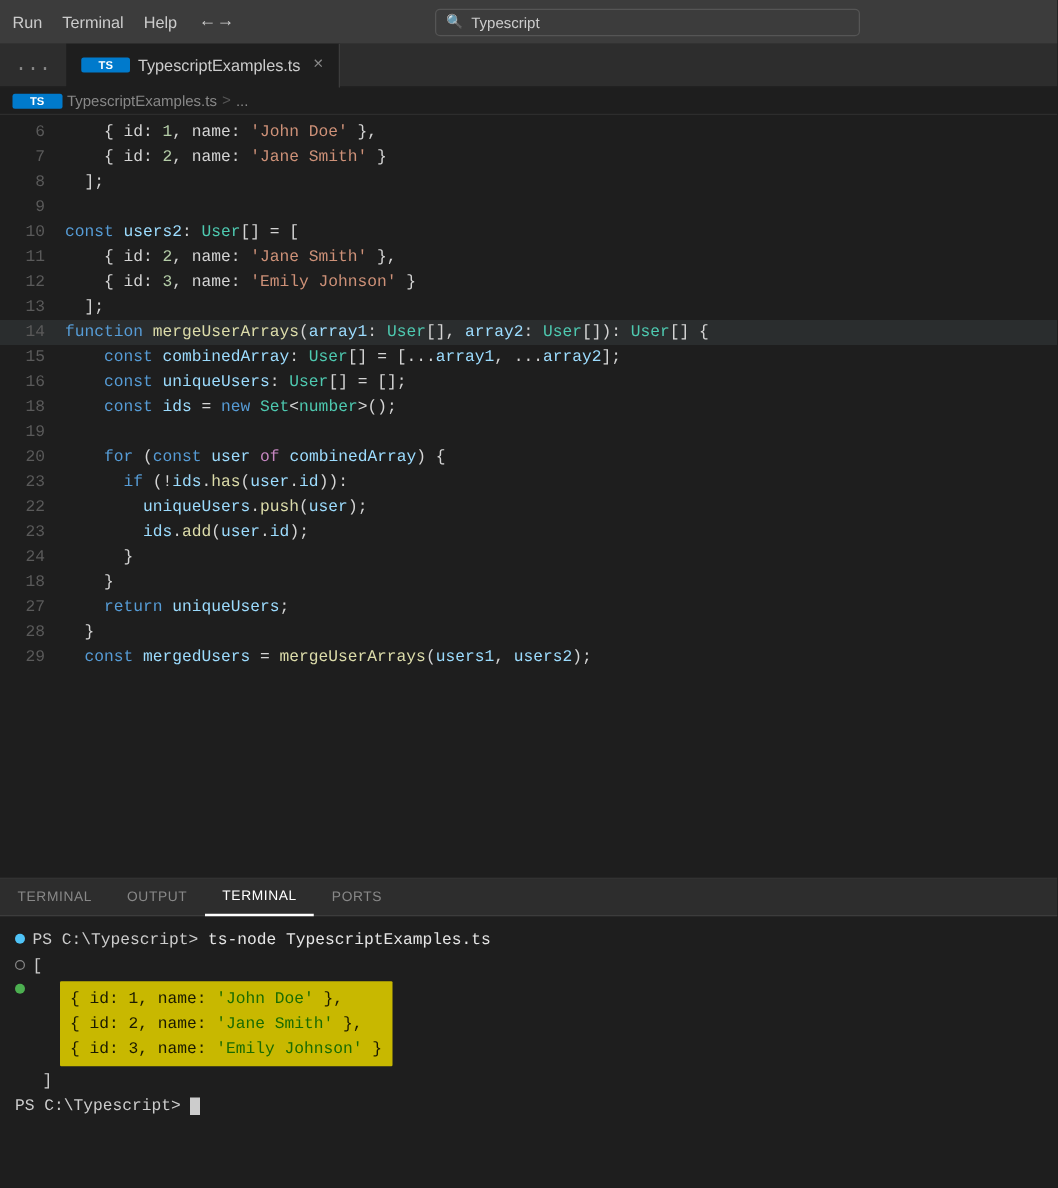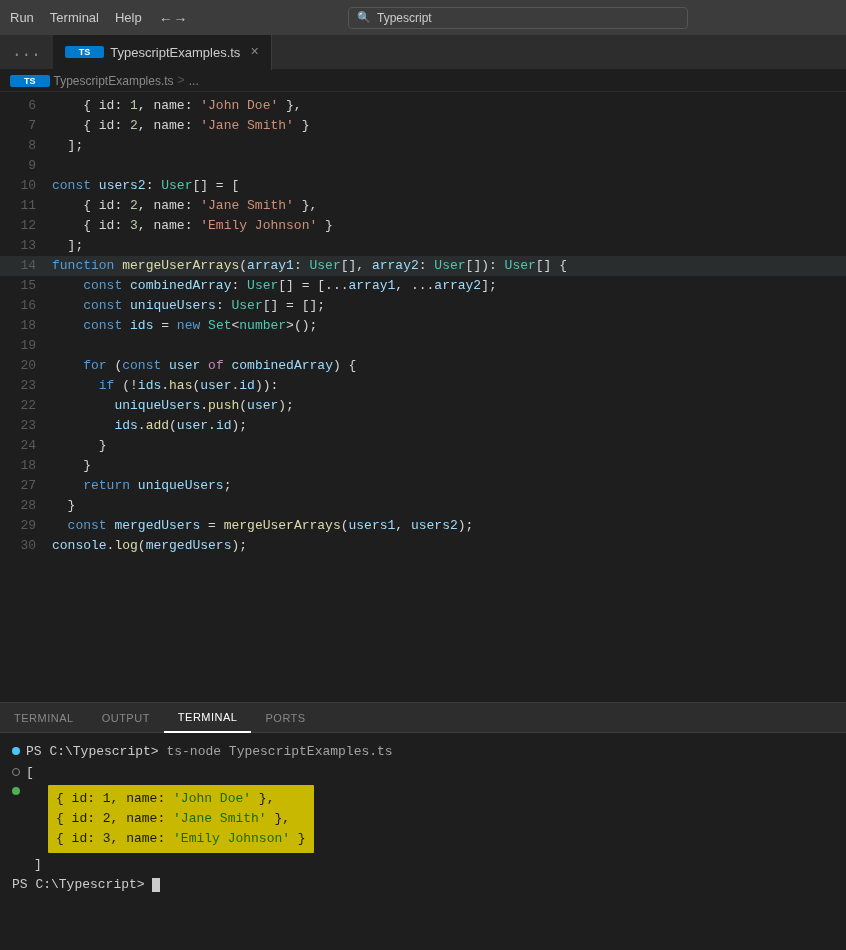--- a/index.html
+++ b/index.html
@@ -377,39 +377,35 @@
         <span class="line-content"><span style="color: rgb(212, 212, 212);">    </span><span style="color: rgb(86, 156, 214);">return</span><span style="color: rgb(212, 212, 212);"> </span><span style="color: rgb(156, 220, 254);">uniqueUsers</span><span style="color: rgb(212, 212, 212);">;</span></span>
       </div>
       <div class="code-line">
         <span class="line-num">28</span>
         <span class="line-content"><span style="color: rgb(212, 212, 212);">  }</span></span>
       </div>
       <div class="code-line">
         <span class="line-num">29</span>
         <span class="line-content"><span style="color: rgb(212, 212, 212);">  </span><span style="color: rgb(86, 156, 214);">const</span><span style="color: rgb(212, 212, 212);"> </span><span style="color: rgb(156, 220, 254);">mergedUsers</span><span style="color: rgb(212, 212, 212);"> = </span><span style="color: rgb(220, 220, 170);">mergeUserArrays</span><span style="color: rgb(212, 212, 212);">(</span><span style="color: rgb(156, 220, 254);">users1</span><span style="color: rgb(212, 212, 212);">, </span><span style="color: rgb(156, 220, 254);">users2</span><span style="color: rgb(212, 212, 212);">);</span></span>
       </div>
-      <div class="code-line">
-        <span class="line-num">30</span>
-        <span class="line-content"><span style="color: rgb(156, 220, 254);">console</span><span style="color: rgb(212, 212, 212);">.</span><span style="color: rgb(220, 220, 170);">log</span><span style="color: rgb(212, 212, 212);">(</span><span style="color: rgb(156, 220, 254);">mergedUsers</span><span style="color: rgb(212, 212, 212);">);</span></span>
-      </div>
     </div>
 </div>
 
 <div class="bottom-panel">
   <div class="panel-tabs" id="panel-tabs-container">
   <span class="panel-tab">TERMINAL</span>
       <span class="panel-tab">OUTPUT</span>
       <span class="panel-tab active">TERMINAL</span>
       <span class="panel-tab">PORTS</span>
     </div>
   <div class="terminal-content">
     <div class="terminal-line">
       <span class="term-blue-dot"></span>
       <span class="term-cmd">
-        PS C:\Typescript&gt; <span style="color:#a3a3a3;">ts-node TypescriptExamples.ts</span>
+        PS C:\Typescript&gt; <span style="color:#e5e5e5;">ts-node TypescriptExamples.ts</span>
       </span>
     </div>
     <div class="terminal-line">
       <span class="term-empty-circle"></span>
       <span class="term-cmd">[</span>
     </div>
     <div style="display:flex; align-items:flex-start; gap:6px; margin-left:0;">
       <span class="term-green-dot" style="margin-left:0;margin-top:4px;flex-shrink:0;"></span>
       <div class="terminal-output-box">
         <span>  { id: 1, name: <span class="output-str">'John Doe'</span> },</span><br>

